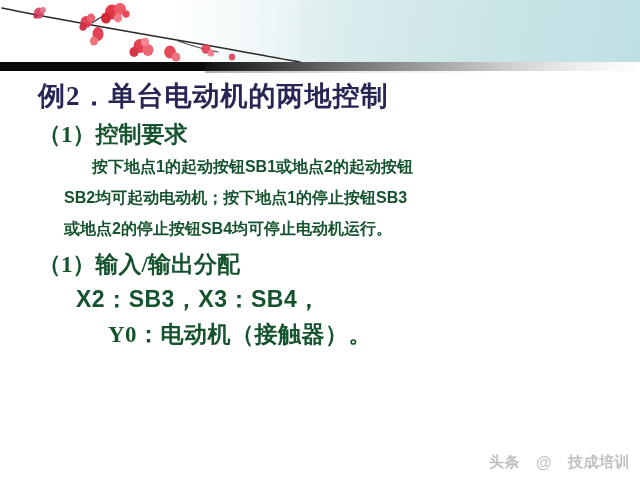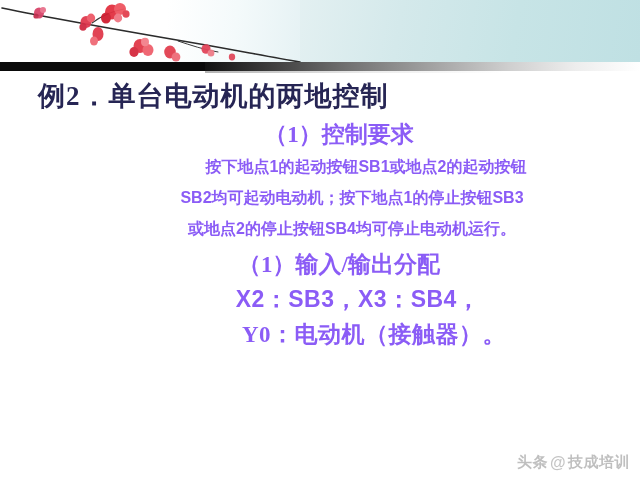--- a/index.html
+++ b/index.html
@@ -7,21 +7,20 @@
     padding: 0;
     background: #ffffff;
   }
   #slide {
     position: relative;
     width: 640px;
     height: 480px;
     overflow: hidden;
     background: #ffffff;
     font-family: "Liberation Serif", "DejaVu Serif", serif;
-    text-align: center;
   }
 
   
   .header-band {
     position: absolute;
     left: 0; top: 0;
     width: 640px;
     height: 62px;
     background: linear-gradient(100deg,
         #ffffff 0%,
@@ -99,21 +98,21 @@
   }
 
   
   .body-block {
     position: absolute;
     left: 0;
     top: 118px;
     width: 640px;
   }
   .line {
-    color: #8b5cf6;
+    color: #14532d;
     white-space: nowrap;
     font-family: "Liberation Serif", "DejaVu Serif", serif;
   }
   .l-head {           
     font-size: 23px;
     font-weight: 700;
     margin-left: 38px;
     line-height: 33px;
   }
   .l-para {           
@@ -144,21 +143,21 @@
     position: absolute;
     right: 10px;
     bottom: 8px;
     font-size: 15px;
     font-weight: 700;
     color: rgba(60,60,60,0.33);
     letter-spacing: 0.5px;
     font-family: "Liberation Sans", "DejaVu Sans", sans-serif;
     display: flex;
     align-items: center;
-    gap: 2px;
+    gap: 16px;
     white-space: nowrap;
   }
   .watermark .wm-at {
     font-size: 16px;
     color: rgba(60,60,60,0.30);
   }
 </style>
 </head>
 <body>
 

